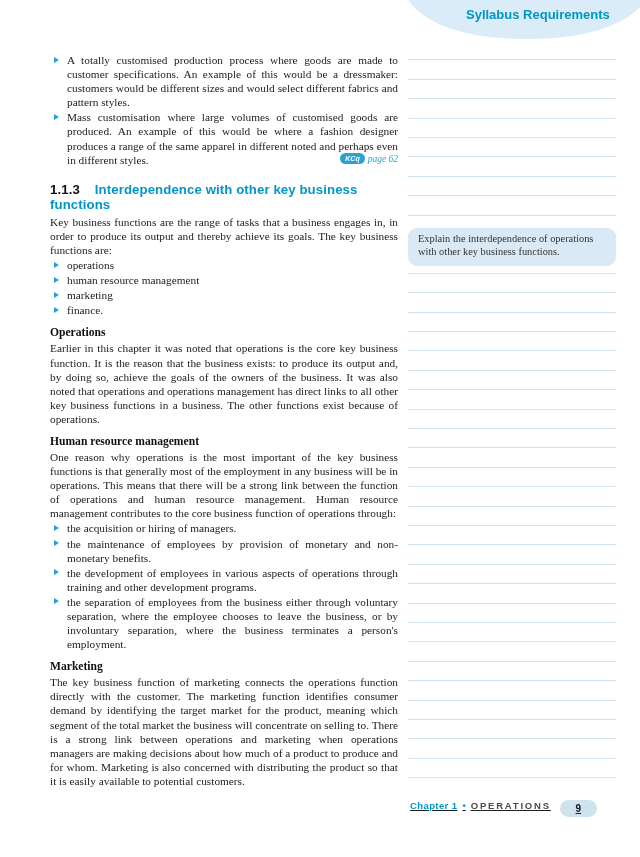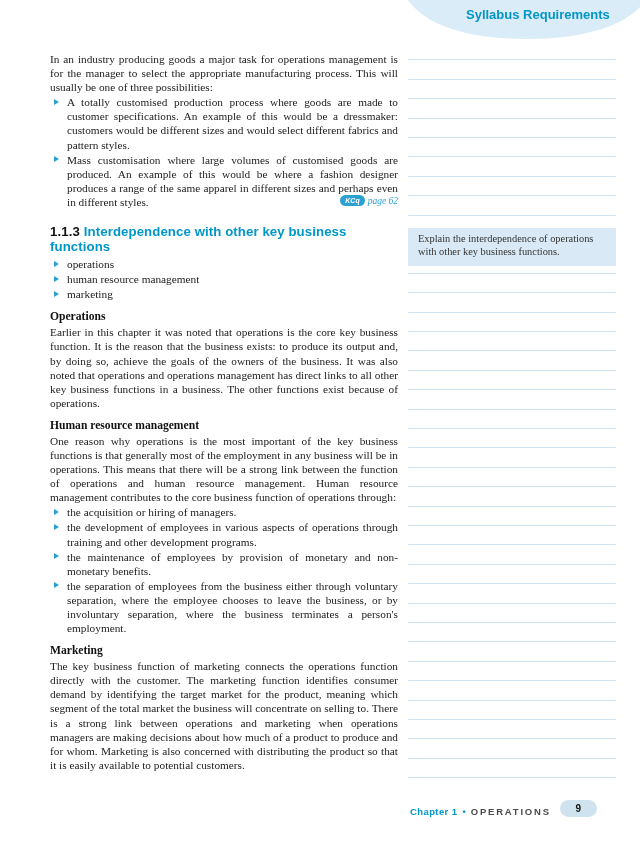--- a/index.html
+++ b/index.html
@@ -27,47 +27,47 @@
   }
   .tri{
     position:absolute;left:4px;top:3.5px;width:0;height:0;
     border-left:5.5px solid #2da0d2;
     border-top:3.5px solid transparent;border-bottom:3.5px solid transparent;
   }
   .sec-head{
     margin:15px 0 3px 0;font-family:"Liberation Sans", sans-serif;
     font-size:13.2px;font-weight:bold;color:#0096c8;letter-spacing:0.1px;
   }
-  .sec-head .num{color:#111;margin-right:4px;}
+  .sec-head .num{color:#111;margin-right:15px;}
   .sub-head{margin:9px 0 2px 0;font-size:11.6px;font-weight:bold;color:#111;}
 
   .kcq-row{position:absolute;right:0;bottom:1px;display:flex;align-items:center;gap:3px;background:#fff;padding-left:6px;}
   .kcq-badge{
     background:#2da0d2;color:#fff;font-family:"Liberation Sans", sans-serif;
     font-style:italic;font-weight:bold;font-size:7px;line-height:9px;
     padding:1px 5px;border-radius:8px;
   }
   .kcq-page{color:#2da0d2;font-style:italic;font-size:9.5px;}
 
   
   .sidebar-lines{
     position:absolute;left:408px;top:41px;width:208px;height:738px;
     background:repeating-linear-gradient(to bottom,
       transparent 0, transparent 18.4px, #cfe3ef 18.4px, #cfe3ef 19.4px);
   }
   .note-box{
     position:absolute;left:408px;top:228px;width:188px;
-    background:#d9eaf6;border-radius:0;padding:5px 10px 7px 10px;
+    background:#d9eaf6;border-radius:9px;padding:5px 10px 7px 10px;
     font-size:10.4px;line-height:12.8px;color:#333;
   }
 
   
   .footer{
-    position:absolute;left:410px;top:800px;display:flex;align-items:flex-end;
-    font-family:"Liberation Sans", sans-serif;font-size:9.5px;font-weight:bold;
+    position:absolute;left:410px;top:800px;display:flex;align-items:flex-start;
+    font-family:"Liberation Sans", sans-serif;font-size:9.5px;font-weight:bold;text-decoration:underline;
   }
   .footer .chapter{color:#0096c8;letter-spacing:0.4px;}
   .footer .dot{color:#0096c8;margin:0 5px;}
   .footer .section{color:#4a4a4a;letter-spacing:1.8px;}
   .page-pill{
     margin-left:9px;background:#cfe3ef;border-radius:9px;
     width:37px;height:17px;display:flex;align-items:center;justify-content:center;
     color:#111;font-size:10px;
   }
 </style>
@@ -81,75 +81,79 @@
   <span class="banner-label">Syllabus Requirements</span>
 </div>
 
 <div class="sidebar-lines"></div>
 <div class="note-box">
   <span>Explain the interdependence of operations with other key business functions.</span>
 </div>
 
 <div class="main">
 
-  <p class="para">In an industry producing goods a major task for operations management is for the manager to select the appropriate manufacturing process. This will usually be one of three possibilities:</p>
 
   <ul class="blist">
     <li>
       <span class="tri"></span>
       <span>A totally customised production process where goods are made to customer specifications. An example of this would be a dressmaker: customers would be different sizes and would select different fabrics and pattern styles.</span>
     </li>
     <li>
       <span class="tri"></span>
-      <span>Mass customisation where large volumes of customised goods are produced. An example of this would be where a fashion designer produces a range of the same apparel in different sizes and perhaps even in different styles.</span>
+      <span>Mass customisation where large volumes of customised goods are produced. An example of this would be where a fashion designer produces a range of the same apparel in different noted and perhaps even in different styles.</span>
       <span class="kcq-row">
         <span class="kcq-badge">KCq</span>
         <span class="kcq-page">page 62</span>
       </span>
     </li>
   </ul>
 
   <div class="sec-head">
     <span class="num">1.1.3</span><span>Interdependence with other key business functions</span>
   </div>
 
+  <p class="para">Key business functions are the range of tasks that a business engages in, in order to produce its output and thereby achieve its goals. The key business functions are:</p>
 
   <ul class="blist">
     <li>
       <span class="tri"></span>
       <span>operations</span>
     </li>
     <li>
       <span class="tri"></span>
       <span>human resource management</span>
     </li>
     <li>
       <span class="tri"></span>
       <span>marketing</span>
+    </li>
+    <li>
+      <span class="tri"></span>
+      <span>finance.</span>
     </li>
   </ul>
 
   <h3 class="sub-head">Operations</h3>
   <p class="para">Earlier in this chapter it was noted that operations is the core key business function. It is the reason that the business exists: to produce its output and, by doing so, achieve the goals of the owners of the business. It was also noted that operations and operations management has direct links to all other key business functions in a business. The other functions exist because of operations.</p>
 
   <h3 class="sub-head">Human resource management</h3>
   <p class="para">One reason why operations is the most important of the key business functions is that generally most of the employment in any business will be in operations. This means that there will be a strong link between the function of operations and human resource management. Human resource management contributes to the core business function of operations through:</p>
 
   <ul class="blist">
     <li>
       <span class="tri"></span>
       <span>the acquisition or hiring of managers.</span>
     </li>
     <li>
       <span class="tri"></span>
-      <span>the development of employees in various aspects of operations through training and other development programs.</span>
+      <span>the maintenance of employees by provision of monetary and non-monetary benefits.</span>
     </li>
     <li>
       <span class="tri"></span>
-      <span>the maintenance of employees by provision of monetary and non-monetary benefits.</span>
+      <span>the development of employees in various aspects of operations through training and other development programs.</span>
     </li>
     <li>
       <span class="tri"></span>
       <span>the separation of employees from the business either through voluntary separation, where the employee chooses to leave the business, or by involuntary separation, where the business terminates a person's employment.</span>
     </li>
   </ul>
 
   <h3 class="sub-head">Marketing</h3>
   <p class="para">The key business function of marketing connects the operations function directly with the customer. The marketing function identifies consumer demand by identifying the target market for the product, meaning which segment of the total market the business will concentrate on selling to. There is a strong link between operations and marketing when operations managers are making decisions about how much of a product to produce and for whom. Marketing is also concerned with distributing the product so that it is easily available to potential customers.</p>
 

